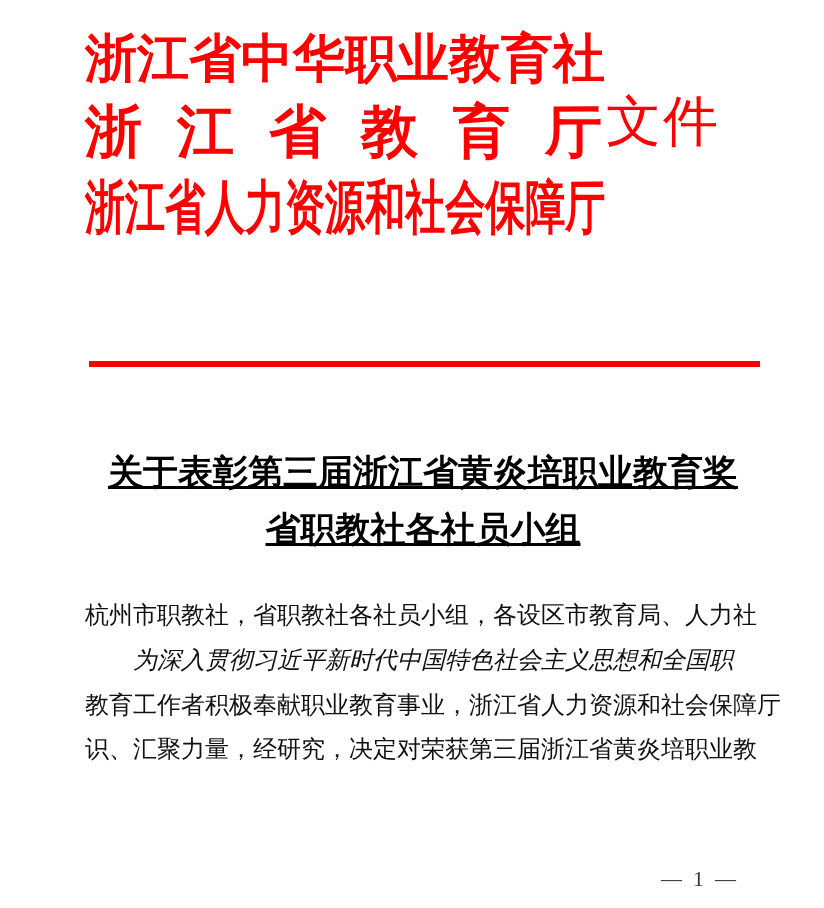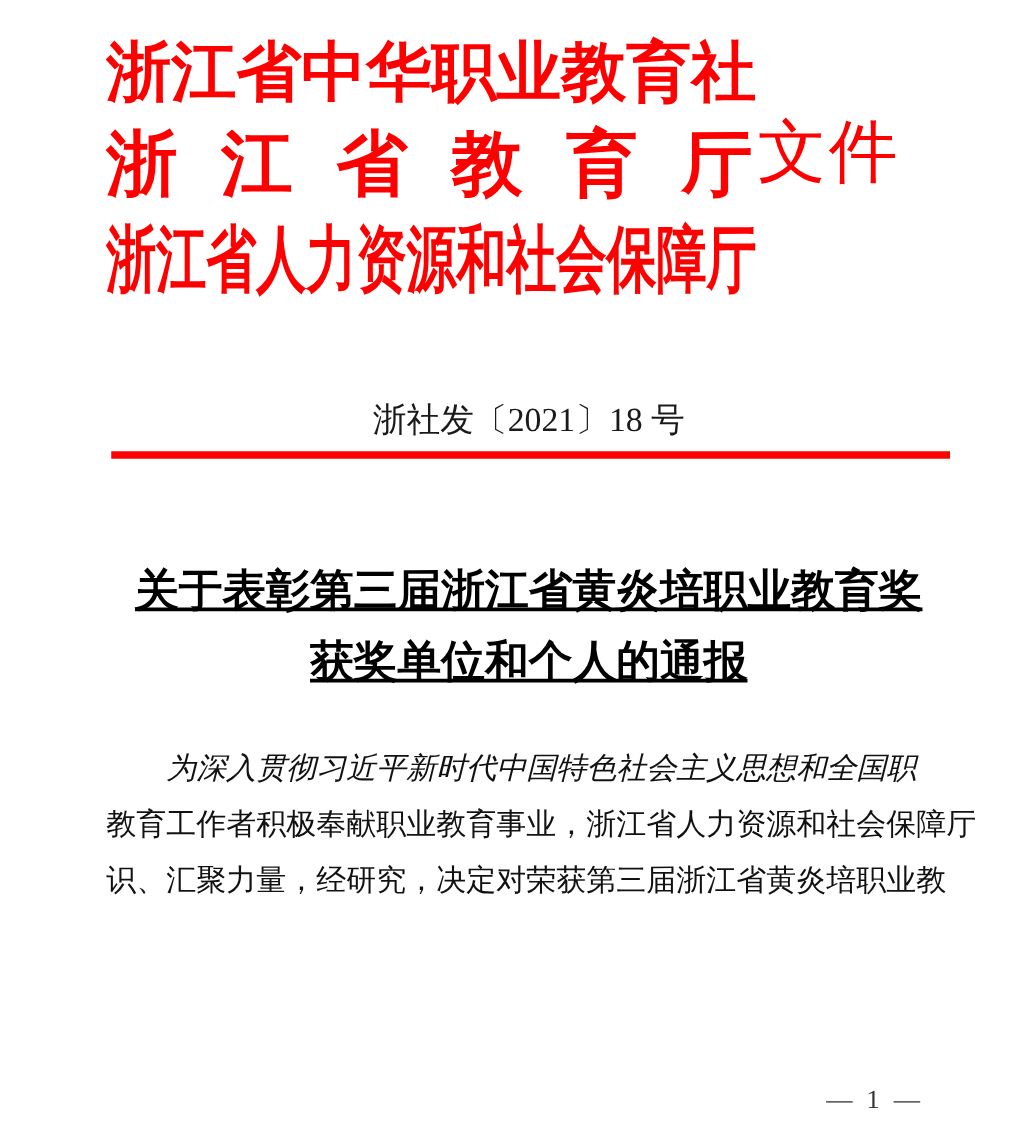--- a/index.html
+++ b/index.html
@@ -150,30 +150,30 @@
         <span>江</span>
         <span>省</span>
         <span>教</span>
         <span>育</span>
         <span>厅</span>
       </div>
     <div class="agency-line agency-3">浙江省人力资源和社会保障厅</div>
     <div class="doc-type">文件</div>
   </div>
 
-  <div class="doc-number">浙社发〔2021〕18 号</div>
 
   <div class="red-rule"></div>
 
   <div class="title-block">
     <div>关于表彰第三届浙江省黄炎培职业教育奖</div>
-    <div>获奖单位和个人的通报</div>
+    <div>省职教社各社员小组</div>
   </div>
 
   <div class="body-block">
+    <div class="body-line">杭州市职教社，省职教社各社员小组，各设区市教育局、人力社</div>
     <div class="body-line indent">为深入贯彻习近平新时代中国特色社会主义思想和全国职</div>
     <div class="body-line">教育工作者积极奉献职业教育事业，浙江省人力资源和社会保障厅</div>
     <div class="body-line">识、汇聚力量，经研究，决定对荣获第三届浙江省黄炎培职业教</div>
   </div>
 
   <div class="page-number">— 1 —</div>
 
 </div>
 
 </body></html>

